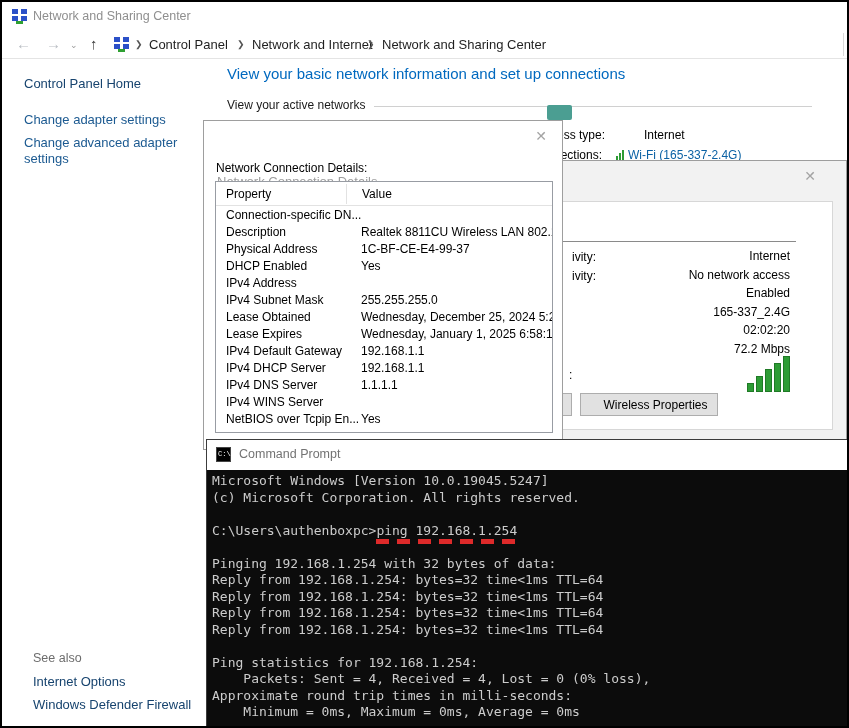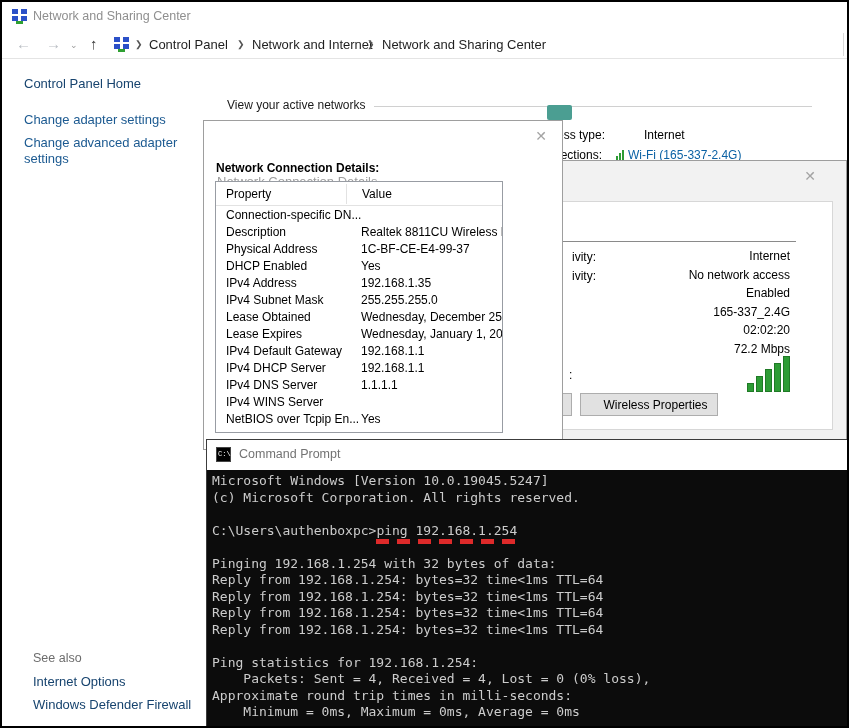--- a/index.html
+++ b/index.html
@@ -49,22 +49,22 @@
   .wifi-sep { position:absolute; left:4px; top:39px; width:358px; height:1px; background:#8a8a8a; }
   .wifi-vals { position:absolute; top:45px; right:42px; text-align:right; font-size:12px; line-height:18.6px; white-space:nowrap; }
   .wifi-lab { position:absolute; font-size:12px; color:#000; }
   .sigbars { position:absolute; left:313px; top:154px; width:52px; height:36px; display:flex; align-items:flex-end; gap:2px; }
   .sigbars i { width:7px; background:#2d9c35; border:1px solid #1f7a26; }
   .btn { position:absolute; height:23px; background:#e1e1e1; border:1px solid #adadad; font-size:12px; font-family:"Liberation Sans",sans-serif; color:#000; }
   .btn-partial { left:108px; top:191px; width:30px; }
   .btn-wp { left:146px; top:191px; width:138px;padding-left:13px; }
   
   .ncd { left:201px; top:118px; width:360px; height:330px; z-index:20; }
-  .ncd-label { position:absolute; left:12px; top:40px; font-size:12px;font-weight:bold; }
-  .ncd-table { position:absolute; left:11px; top:60px; width:288px; height:252px; border:1px solid #989ca3; background:#fff; overflow:hidden; }
+  .ncd-label { position:absolute; left:12px; top:40px; font-size:12px; }
+  .ncd-table { position:absolute; left:11px; top:60px; width:338px; height:252px; border:1px solid #989ca3; background:#fff; overflow:hidden; }
   .ncd-head { position:relative; height:24px; border-bottom:1px solid #e2e2e2; font-size:12px; }
   .ncd-head .h1 { position:absolute; left:10px; top:5px; }
   .ncd-head .h2 { position:absolute; left:146px; top:5px; }
   .ncd-head .hdiv { position:absolute; left:130px; top:2px; width:1px; height:20px; background:#e2e2e2; }
   .ncd-row { position:relative; height:17px; font-size:12px; white-space:nowrap; }
   .ncd-row .p { position:absolute; left:10px; top:2px; }
   .ncd-row .v { position:absolute; left:145px; top:2px; width:192px; overflow:hidden; }
   
   .cmd { position:absolute; left:204px; top:437px; width:645px; height:291px; z-index:30; border:1px solid #3c3c3c; background:#0c0c0c; }
   .cmd-titlebar { position:absolute; left:0; top:0; width:100%; height:30px; background:#fff; }
@@ -115,20 +115,21 @@
     <span class="nav-right-divider"></span>
   </div>
 
   <div class="sb sb-home">Control Panel Home</div>
   <div class="sb sb-task1">Change adapter settings</div>
   <div class="sb sb-task2">Change advanced adapter settings</div>
   <div class="sb sb-seealso">See also</div>
   <div class="sb sb-link1">Internet Options</div>
   <div class="sb sb-link2">Windows Defender Firewall</div>
 
+  <div class="heading">View your basic network information and set up connections</div>
   <div class="section-label">View your active networks</div>
   <div class="section-rule"></div>
   <div class="net-icon-sliver"></div>
   <div class="row-access">
     <span>Access type:</span>
     <span class="val">Internet</span>
   </div>
   <div class="row-conn">
     <span>Connections:</span><span class="mini-bars"><i style="height:4px"></i><i style="height:7px"></i><i style="height:10px"></i></span><span class="wifi-link">Wi-Fi (165-337-2.4G)</span>
   </div>
@@ -188,21 +189,20 @@
             <span class="v">1C-BF-CE-E4-99-37</span>
           </div>
 
           <div class="ncd-row">
             <span class="p">DHCP Enabled</span>
             <span class="v">Yes</span>
           </div>
 
           <div class="ncd-row">
             <span class="p">IPv4 Address</span>
-            <span class="v">192.168.1.35</span>
           </div>
 
           <div class="ncd-row">
             <span class="p">IPv4 Subnet Mask</span>
             <span class="v">255.255.255.0</span>
           </div>
 
           <div class="ncd-row">
             <span class="p">Lease Obtained</span>
             <span class="v">Wednesday, December 25, 2024 5:24:01</span>

